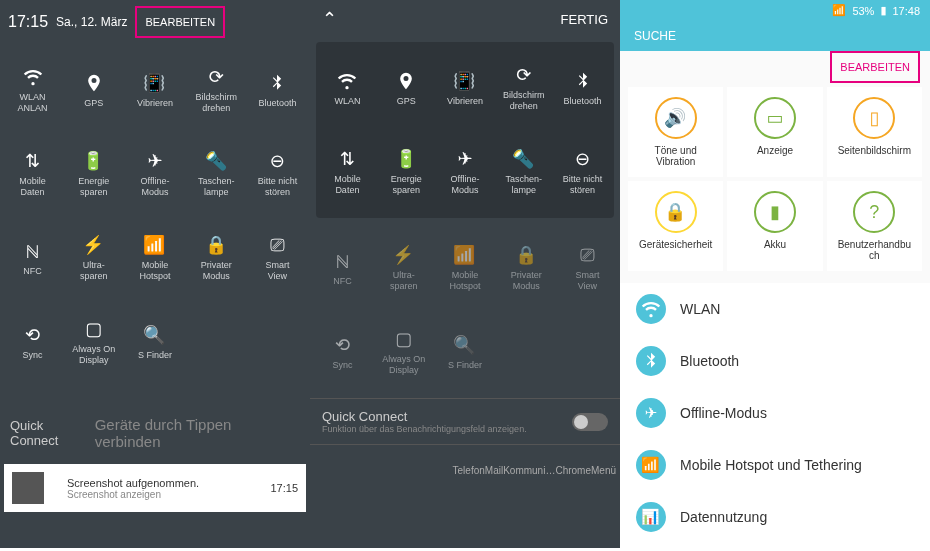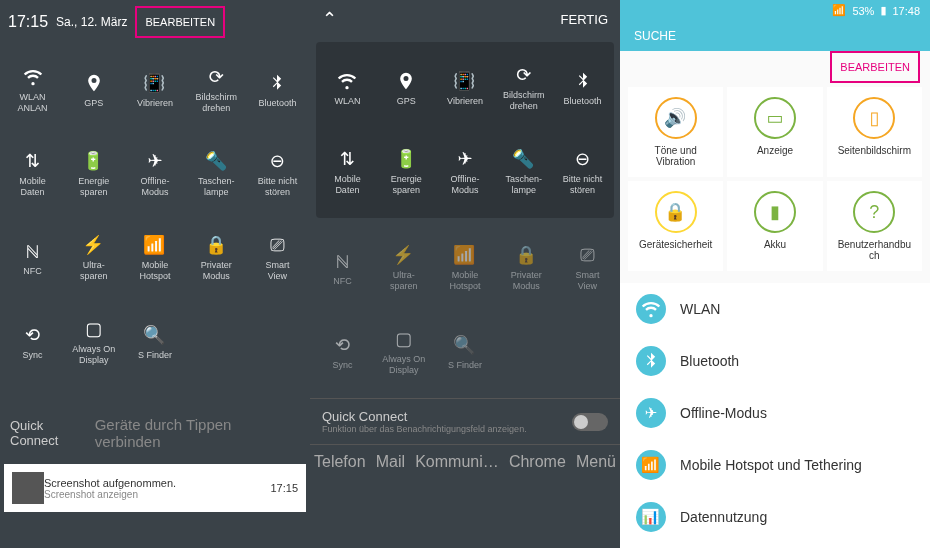--- a/index.html
+++ b/index.html
@@ -8,37 +8,37 @@
 .p1{width:310px;background:#3a4248;color:#fff}
 .sb{display:flex;align-items:center;padding:6px 8px;font-size:12px;gap:8px}
 .sb .time{font-size:16px;font-weight:500}
 .edit{border:2px solid #e6007e;padding:8px 8px;font-size:11px;color:#fff}
 .grid{display:grid;grid-template-columns:repeat(5,1fr);padding:4px 2px}
 .tile{display:flex;flex-direction:column;align-items:center;justify-content:center;font-size:9px;text-align:center;height:84px;gap:4px;cursor:pointer}
 .tile .ic{width:22px;height:22px;display:flex;align-items:center;justify-content:center;font-size:18px}
 .tile .lbl{line-height:1.2;color:#d0d3d5}
 .qc{padding:10px;display:flex;align-items:center;justify-content:space-between;font-size:13px;color:#ccc}
 .qc .sub{font-size:15px;color:#888}
-.notif{background:#fff;color:#333;margin:4px;padding:8px;display:flex;align-items:center;gap:0;font-size:11px}
+.notif{background:#fff;color:#333;margin:4px;padding:8px;display:flex;align-items:center;gap:23px;font-size:11px}
 .notif .thumb{width:32px;height:32px;background:#555}
 .notif .nt{flex:1}
 .notif .ntitle{font-weight:500}
 .notif .nsub{color:#888;font-size:10px}
 .link{color:#3a6ea5;font-size:9px;padding:4px 10px}
 .p2{width:310px;background:#3a4248;color:#fff}
 .p2 .sb2{display:flex;justify-content:space-between;align-items:center;padding:8px 12px;font-size:13px}
 .car{font-size:18px}
 .gbox{background:rgba(0,0,0,0.2);margin:4px 6px;border-radius:4px}
 .dim .ic,.dim .lbl{opacity:0.55}
 .hint{font-size:9.5px;color:#bbb;text-align:center;padding:8px 16px;line-height:1.4}
 .qc2{padding:10px 12px;display:flex;align-items:center;justify-content:space-between;font-size:13px;color:#ccc;border-top:1px solid #555}
 .qc2 .sub{font-size:9px;color:#888}
 .tog{width:36px;height:18px;background:#666;border-radius:9px;position:relative}
 .tog::after{content:'';position:absolute;width:14px;height:14px;background:#ccc;border-radius:50%;top:2px;left:2px}
-.nav{display:flex;justify-content:space-between;padding:8px 4px;font-size:16px;color:#aaa;border-top:1px solid #555}
+.nav{display:flex;justify-content:flex-end;padding:20px 4px;font-size:10px;color:#aaa;border-top:1px solid #555}
 .p3{width:310px;background:#fafafa;color:#333}
 .p3 .sb3{background:#4fc3d9;color:#fff;padding:4px 10px;display:flex;justify-content:flex-end;align-items:center;gap:6px;font-size:11px}
 .p3 .hdr{background:#4fc3d9;color:#fff;padding:8px 14px;display:flex;justify-content:space-between;align-items:center}
 .p3 .hdr h1{font-size:18px;font-weight:400}
 .p3 .hdr .srch{font-size:12px}
 .p3 .er{text-align:right;padding:6px 10px}
 .p3 .edit{color:#e6007e}
 .cards{display:grid;grid-template-columns:repeat(3,1fr);padding:6px 8px;gap:4px}
 .card{background:#fff;display:flex;flex-direction:column;align-items:center;padding:10px 4px;font-size:10px;text-align:center;gap:6px;cursor:pointer}
 .cir{width:42px;height:42px;border-radius:50%;border:2px solid;display:flex;align-items:center;justify-content:center;font-size:18px}

